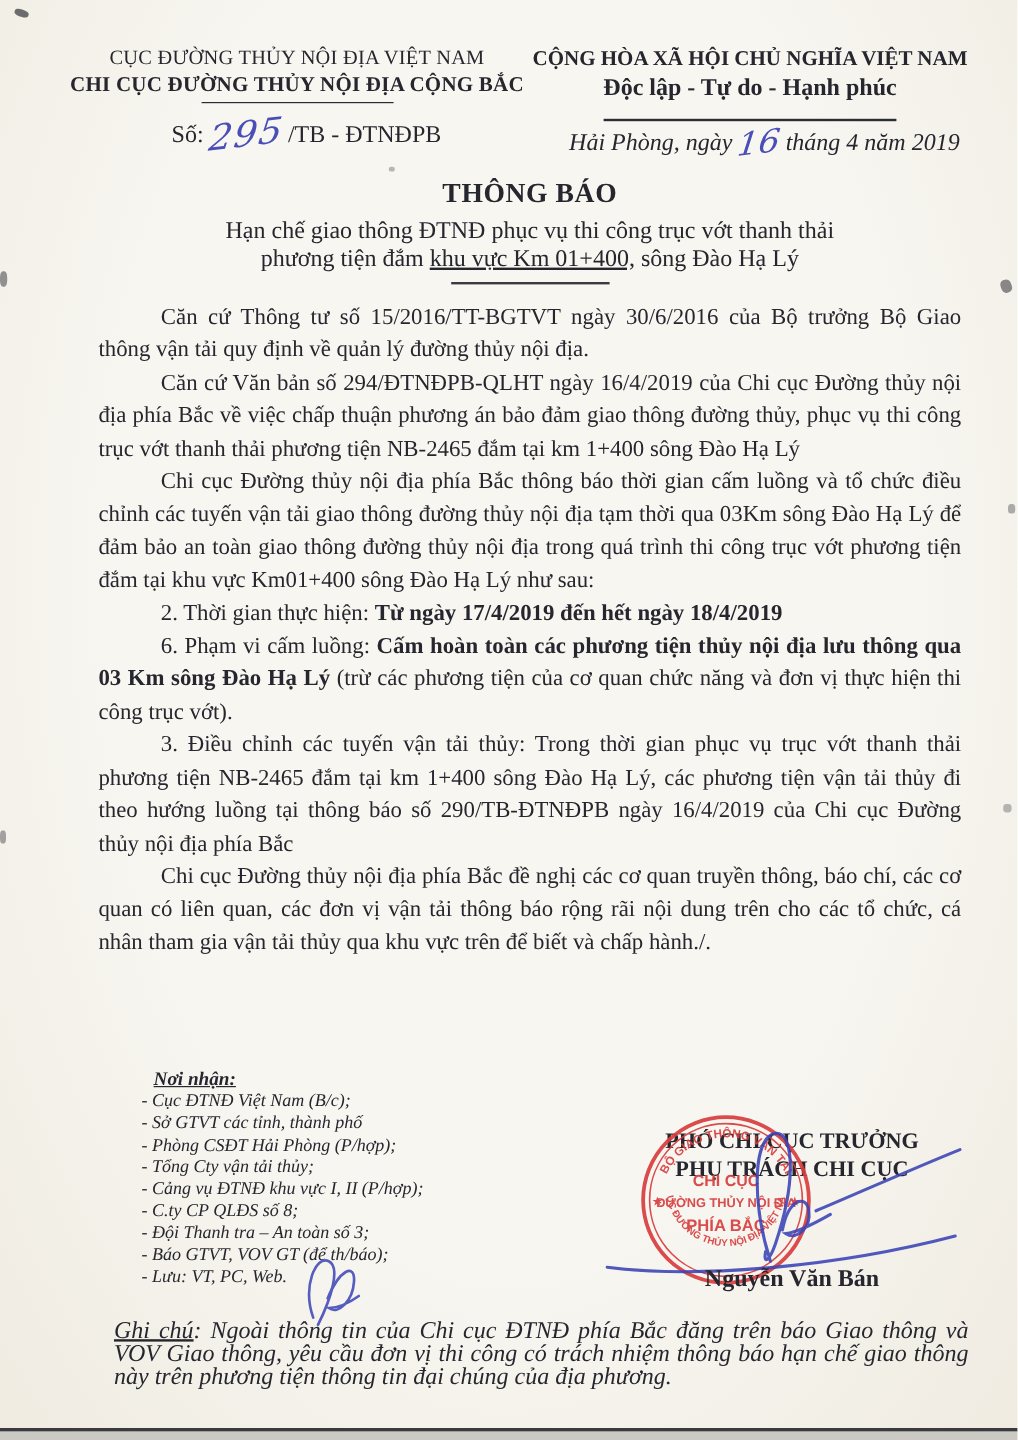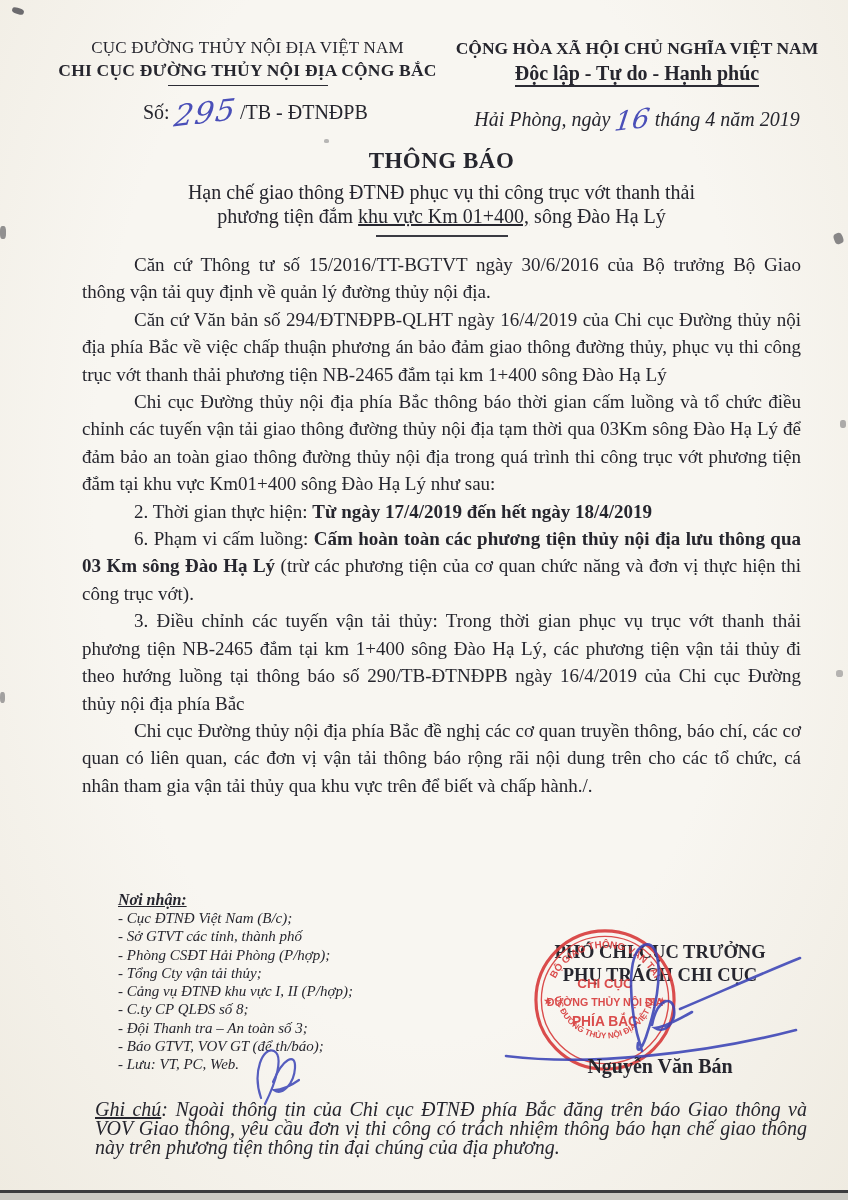--- a/index.html
+++ b/index.html
@@ -9,27 +9,27 @@
     color:#26262e;
     background:#fff;
     overflow:hidden;
   }
   .page {
     position:relative; width:848px; height:1200px;
     background: radial-gradient(ellipse at 50% 40%, #f8f6f1 55%, #efebe1 100%);
   }
   
   .hdr-left  { position:absolute; left:55px;  top:38px; width:385px; text-align:center; }
-  .hdr-right { position:absolute; left:448px; top:38px; width:378px; text-align:center; }
+  .hdr-right { position:absolute; left:436px; top:38px; width:378px; text-align:center; }
   .hdr-l1 { font-size:17px; letter-spacing:.2px; }
   .hdr-l2 { font-size:17.5px; font-weight:bold; margin-top:2px; letter-spacing:.2px; }
   .hdr-underline { width:160px; border-bottom:1.6px solid #2c2c34; margin:4px auto 0; }
   .hdr-r1 { font-size:17.5px; font-weight:bold; }
   .hdr-r2 { font-size:20px; font-weight:bold; margin-top:3px; }
-  .hdr-r2 span { border-bottom:2px solid #2c2c34; padding-bottom:1px; }
+  .hdr-r2 span { border-bottom:2px solid #2c2c34; padding-bottom:15px; }
   
   .doc-no { position:absolute; left:143px; top:101px; font-size:20px; }
   .hand { font-family:"DejaVu Serif", serif; font-style:italic; color:#4a4fb8;
           display:inline-block; transform:skewX(-14deg) rotate(-7deg); }
   .hand-no { font-size:30px; line-height:20px; vertical-align:-4px; letter-spacing:1px; }
   .date-line { position:absolute; left:448px; top:108px; width:378px; text-align:center;
                font-style:italic; font-size:20px; }
   .hand-day { font-size:27px; line-height:20px; vertical-align:-3px; }
   
   .title-block { position:absolute; left:82px; top:148px; width:719px; text-align:center; }
@@ -37,21 +37,21 @@
   .doc-subtitle { font-size:20px; font-weight:normal; margin-top:6px; line-height:24px; }
   .subtitle-u { text-decoration:underline; }
   .title-sep { width:132px; border-bottom:2px solid #3a3a42; margin:7px auto 0; }
   
   .doc-body { position:absolute; left:82px; top:251px; width:719px;
               font-size:19px; line-height:27.4px; text-align:justify; }
   .doc-body p { text-indent:52px; margin:0; }
   .b { font-weight:bold; }
   
   .recipients { position:absolute; left:118px; top:891px; width:330px; }
-  .recipients-label { font-size:16px; font-weight:bold; font-style:italic; text-decoration:underline; }
+  .recipients-label { font-size:16px; font-weight:bold; font-style:italic; text-decoration:underline;margin-left:10px; }
   .recipient-item { font-size:15px; line-height:18.3px;font-style:italic; }
   .sign-block { position:absolute; left:525px; top:941px; width:270px; text-align:center; }
   .sign-title { font-size:18.5px; font-weight:bold; line-height:23px; }
   .sign-name { position:absolute; left:525px; top:1055px; width:270px; text-align:center;
                font-size:20px; font-weight:bold; }
   
   .stamp { position:absolute; left:531px; top:926px; width:148px; height:148px; opacity:.93; }
   .stamp text { font-family:"Liberation Sans", sans-serif; font-weight:bold; }
   .sig-svg { position:absolute; left:380px; top:913px; width:430px; height:165px; }
   .paraph-svg { position:absolute; left:235px; top:1038px; width:95px; height:72px; }

